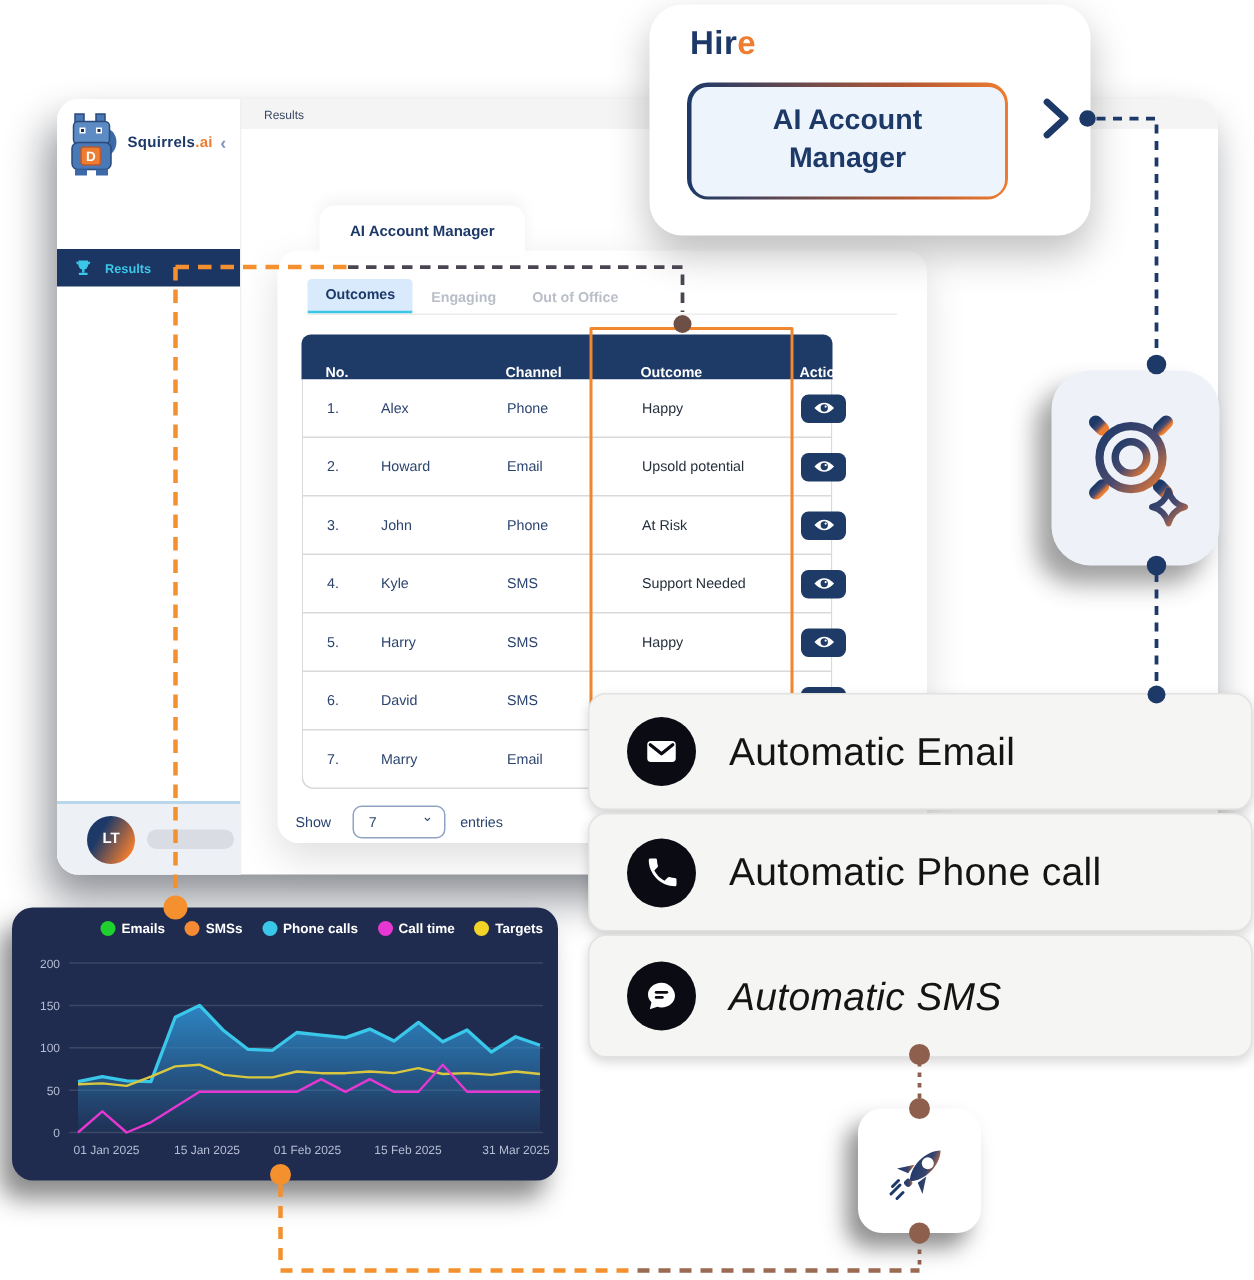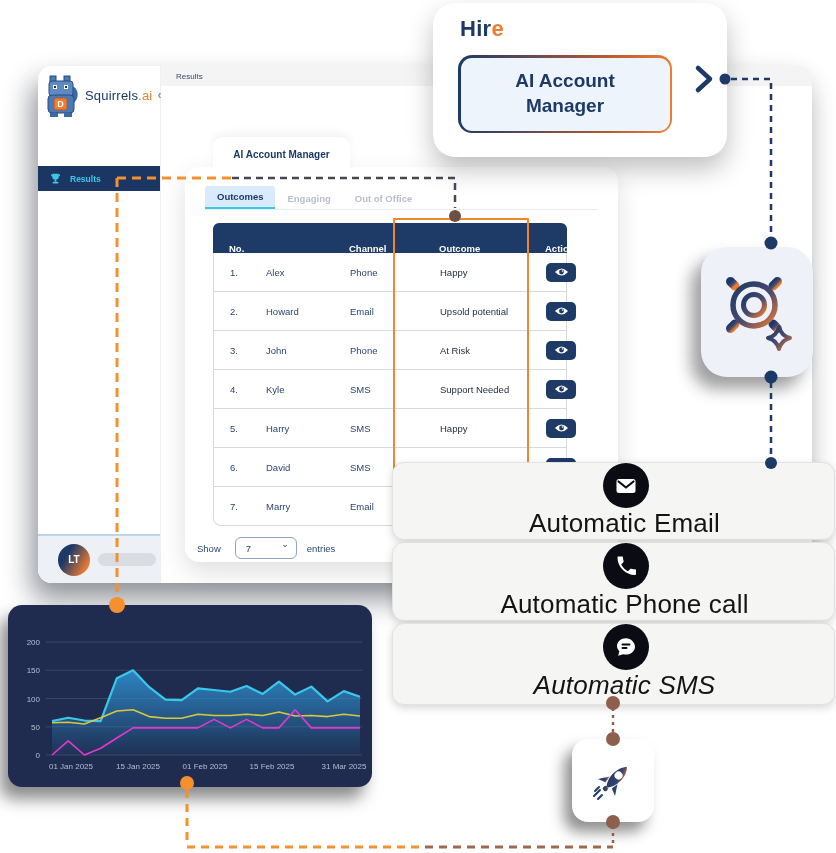--- a/index.html
+++ b/index.html
@@ -7,21 +7,21 @@
          font-family:"Liberation Sans",sans-serif;-webkit-font-smoothing:antialiased;}
   
   .app-window{position:absolute;left:38px;top:66px;width:774px;height:517px;background:#fff;
               border-radius:14px;box-shadow:-6px 16px 28px rgba(5,10,25,.45);}
   .topbar{position:absolute;left:122px;top:0;right:0;height:20px;background:#f4f4f4;
           border-top-right-radius:14px;display:flex;align-items:center;padding-left:16px;
           font-size:8px;color:#3a4a63;}
   .sidebar{position:absolute;left:0;top:0;bottom:0;width:122px;background:#fff;
            border-radius:14px 0 0 14px;border-right:1px solid #efefef;}
   .logo-row{position:absolute;left:4px;top:6px;display:flex;align-items:center;}
-  .brand{font-size:13px;font-weight:normal;color:#1c3968;margin-left:3px;letter-spacing:.2px;}
+  .brand{font-size:10px;font-weight:bold;color:#1c3968;margin-left:3px;letter-spacing:.2px;}
   .brand .ai{color:#ee7c31;}
   .collapse{font-size:12px;color:#7e93b5;margin-left:5px;font-weight:bold;}
   .nav-item{position:absolute;left:0;width:100%;height:25px;display:flex;align-items:center;
             font-size:8.5px;font-weight:bold;color:#1c3968;}
   .nav-item .nicon{width:15px;height:15px;margin:0 7px 0 10px;display:flex;align-items:center;justify-content:center;}
   .nav-missions{top:80px;}
   .nav-missions .chev{margin-left:auto;margin-right:10px;color:#1c3968;font-size:9px;}
   .nav-results{top:100px;background:#1c3664;color:#3bc7e8;}
   .side-footer{position:absolute;left:0;right:0;bottom:0;height:47px;background:#edf1f6;
                border-top:2px solid #b9d6ea;border-bottom-left-radius:14px;display:flex;align-items:center;}
@@ -32,21 +32,21 @@
   
   .panel-tab{position:absolute;left:213px;top:137px;width:137px;height:34px;background:#fff;
              border-radius:10px 10px 0 0;z-index:21;display:flex;align-items:center;justify-content:center;
              font-size:10px;font-weight:bold;color:#1c3968;box-shadow:0 -4px 10px rgba(0,0,0,.05);}
   .panel{position:absolute;left:185px;top:167px;width:433px;height:395px;background:#fff;
          border-radius:14px;box-shadow:0 10px 26px rgba(0,0,0,.13);z-index:20;}
   .tabs-row{position:absolute;left:20px;top:18px;right:20px;height:24px;display:flex;align-items:flex-end;
             border-bottom:1px solid #ececec;}
   .tab{font-size:9.5px;padding:5px 12px;color:#b9bec9;font-weight:bold;}
   .tab.active{background:#d8eafc;color:#1c3968;border-bottom:2px solid #3bc7e8;border-radius:3px 3px 0 0;}
-  .tablewrap{position:absolute;left:28px;top:56px;width:354px;}
+  .tablewrap{position:absolute;left:16px;top:56px;width:354px;}
   .thead{display:grid;grid-template-columns:38px 86px 82px 126px 1fr;height:30px;background:#1e3a66;
          border-radius:6px 6px 0 0;align-items:center;color:#fff;font-size:9.5px;font-weight:bold;}
   .thead .h0{padding-left:16px;} .thead .h1{padding-left:14px;margin-top:39px;} .thead .h2{padding-left:12px;}
   .thead .h3{padding-left:20px;} .thead .h4{text-align:center;}
   .tbody{border:1px solid #d9d9d9;border-top:none;border-radius:0 0 8px 8px;background:#fff;}
   .trow{display:grid;grid-template-columns:38px 86px 82px 126px 1fr;height:38px;align-items:center;
         border-bottom:1px solid #d9d9d9;font-size:9.5px;color:#2c4470;}
   .trow:last-child{border-bottom:none;}
   .trow .c0{padding-left:16px;} .trow .c1{padding-left:14px;} .trow .c2{padding-left:12px;}
   .trow .c3{padding-left:20px;color:#26303c;} .trow .c4{display:flex;justify-content:center;}
@@ -70,21 +70,21 @@
             line-height:1.3;padding:0 26px;box-sizing:border-box;}
   .hire-chevron{position:absolute;left:260px;top:60px;}
   
   .gear-card{position:absolute;left:701px;top:247px;width:112px;height:130px;background:#eef2f8;border-radius:26px;
              box-shadow:-10px 12px 16px rgba(45,45,45,.45);z-index:40;display:flex;align-items:center;justify-content:center;}
   .rocket-card{position:absolute;left:572px;top:739px;width:82px;height:83px;background:#fff;border-radius:16px;
                box-shadow:-8px 10px 14px rgba(35,35,35,.5);z-index:40;display:flex;align-items:center;justify-content:center;}
   
   .feature-card{position:absolute;left:392px;width:441px;background:#f5f5f3;border:1px solid #e2e2e0;
                 border-radius:12px;display:flex;align-items:center;z-index:45;
-                box-shadow:0 3px 8px rgba(0,0,0,.16);flex-direction:column;}
+                box-shadow:0 3px 8px rgba(0,0,0,.16);}
   .fc-email{top:462px;height:76px;} .fc-phone{top:542px;height:77px;} .fc-sms{top:623px;height:80px;font-style:italic;}
   .fc-icon{width:46px;height:46px;border-radius:50%;background:#0b0b14;margin-left:25px;
            display:flex;align-items:center;justify-content:center;}
   .fc-label{font-size:26px;color:#141414;font-weight:500;margin-left:22px;letter-spacing:.2px;}
   
   .chart-panel{position:absolute;left:8px;top:605px;width:364px;height:182px;background:#1f2c4f;border-radius:14px;
                box-shadow:-8px 12px 16px rgba(25,25,25,.5);z-index:25;}
   .legend{position:absolute;right:10px;top:9px;display:flex;gap:13px;z-index:2;}
   .legend-item{display:flex;align-items:center;font-size:9px;font-weight:bold;color:#fff;}
   .legend-dot{width:10px;height:10px;border-radius:50%;margin-right:4px;}
@@ -335,20 +335,42 @@
       <svg width="24" height="24" viewBox="0 0 24 24">
           <path d="M12 3.2c-5 0-9 3.5-9 7.8 0 2 .9 3.8 2.3 5.2L4.2 20.8l5-1.6c.9.2 1.8.4 2.8.4 5 0 9-3.5 9-7.8s-4-8.6-9-8.6z" fill="#fff"></path>
           <rect x="7.5" y="8.6" width="9" height="1.9" rx="0.95" fill="#0b0b14"></rect>
           <rect x="7.5" y="12" width="6" height="1.9" rx="0.95" fill="#0b0b14"></rect>
         </svg>
     </div>
     <div class="fc-label">Automatic SMS</div>
   </div>
 
   <div class="chart-panel">
+    <div class="legend">
+        <div class="legend-item">
+          <span class="legend-dot" style="background: rgb(31, 209, 47);"></span>
+          <span>Emails</span>
+        </div>
+        <div class="legend-item">
+          <span class="legend-dot" style="background: rgb(245, 138, 53);"></span>
+          <span>SMSs</span>
+        </div>
+        <div class="legend-item">
+          <span class="legend-dot" style="background: rgb(58, 200, 234);"></span>
+          <span>Phone calls</span>
+        </div>
+        <div class="legend-item">
+          <span class="legend-dot" style="background: rgb(230, 55, 210);"></span>
+          <span>Call time</span>
+        </div>
+        <div class="legend-item">
+          <span class="legend-dot" style="background: rgb(242, 211, 39);"></span>
+          <span>Targets</span>
+        </div>
+      </div>
     <svg id="plot" width="364" height="182" viewBox="0 0 364 182" style="position:absolute;inset:0;">
       <defs>
           <linearGradient id="areaGrad" x1="0" y1="0" x2="0" y2="1">
         <stop offset="0" stop-color="#2d89c8" stop-opacity="0.95"></stop>
         <stop offset="1" stop-color="#2d89c8" stop-opacity="0.05"></stop>
       </linearGradient>
         </defs>
       <g id="plot-grid">
           <line x1="38" x2="354" y1="150" y2="150" stroke="rgba(255,255,255,0.13)" stroke-width="1"></line>
           <line x1="38" x2="354" y1="121.75" y2="121.75" stroke="rgba(255,255,255,0.13)" stroke-width="1"></line>

